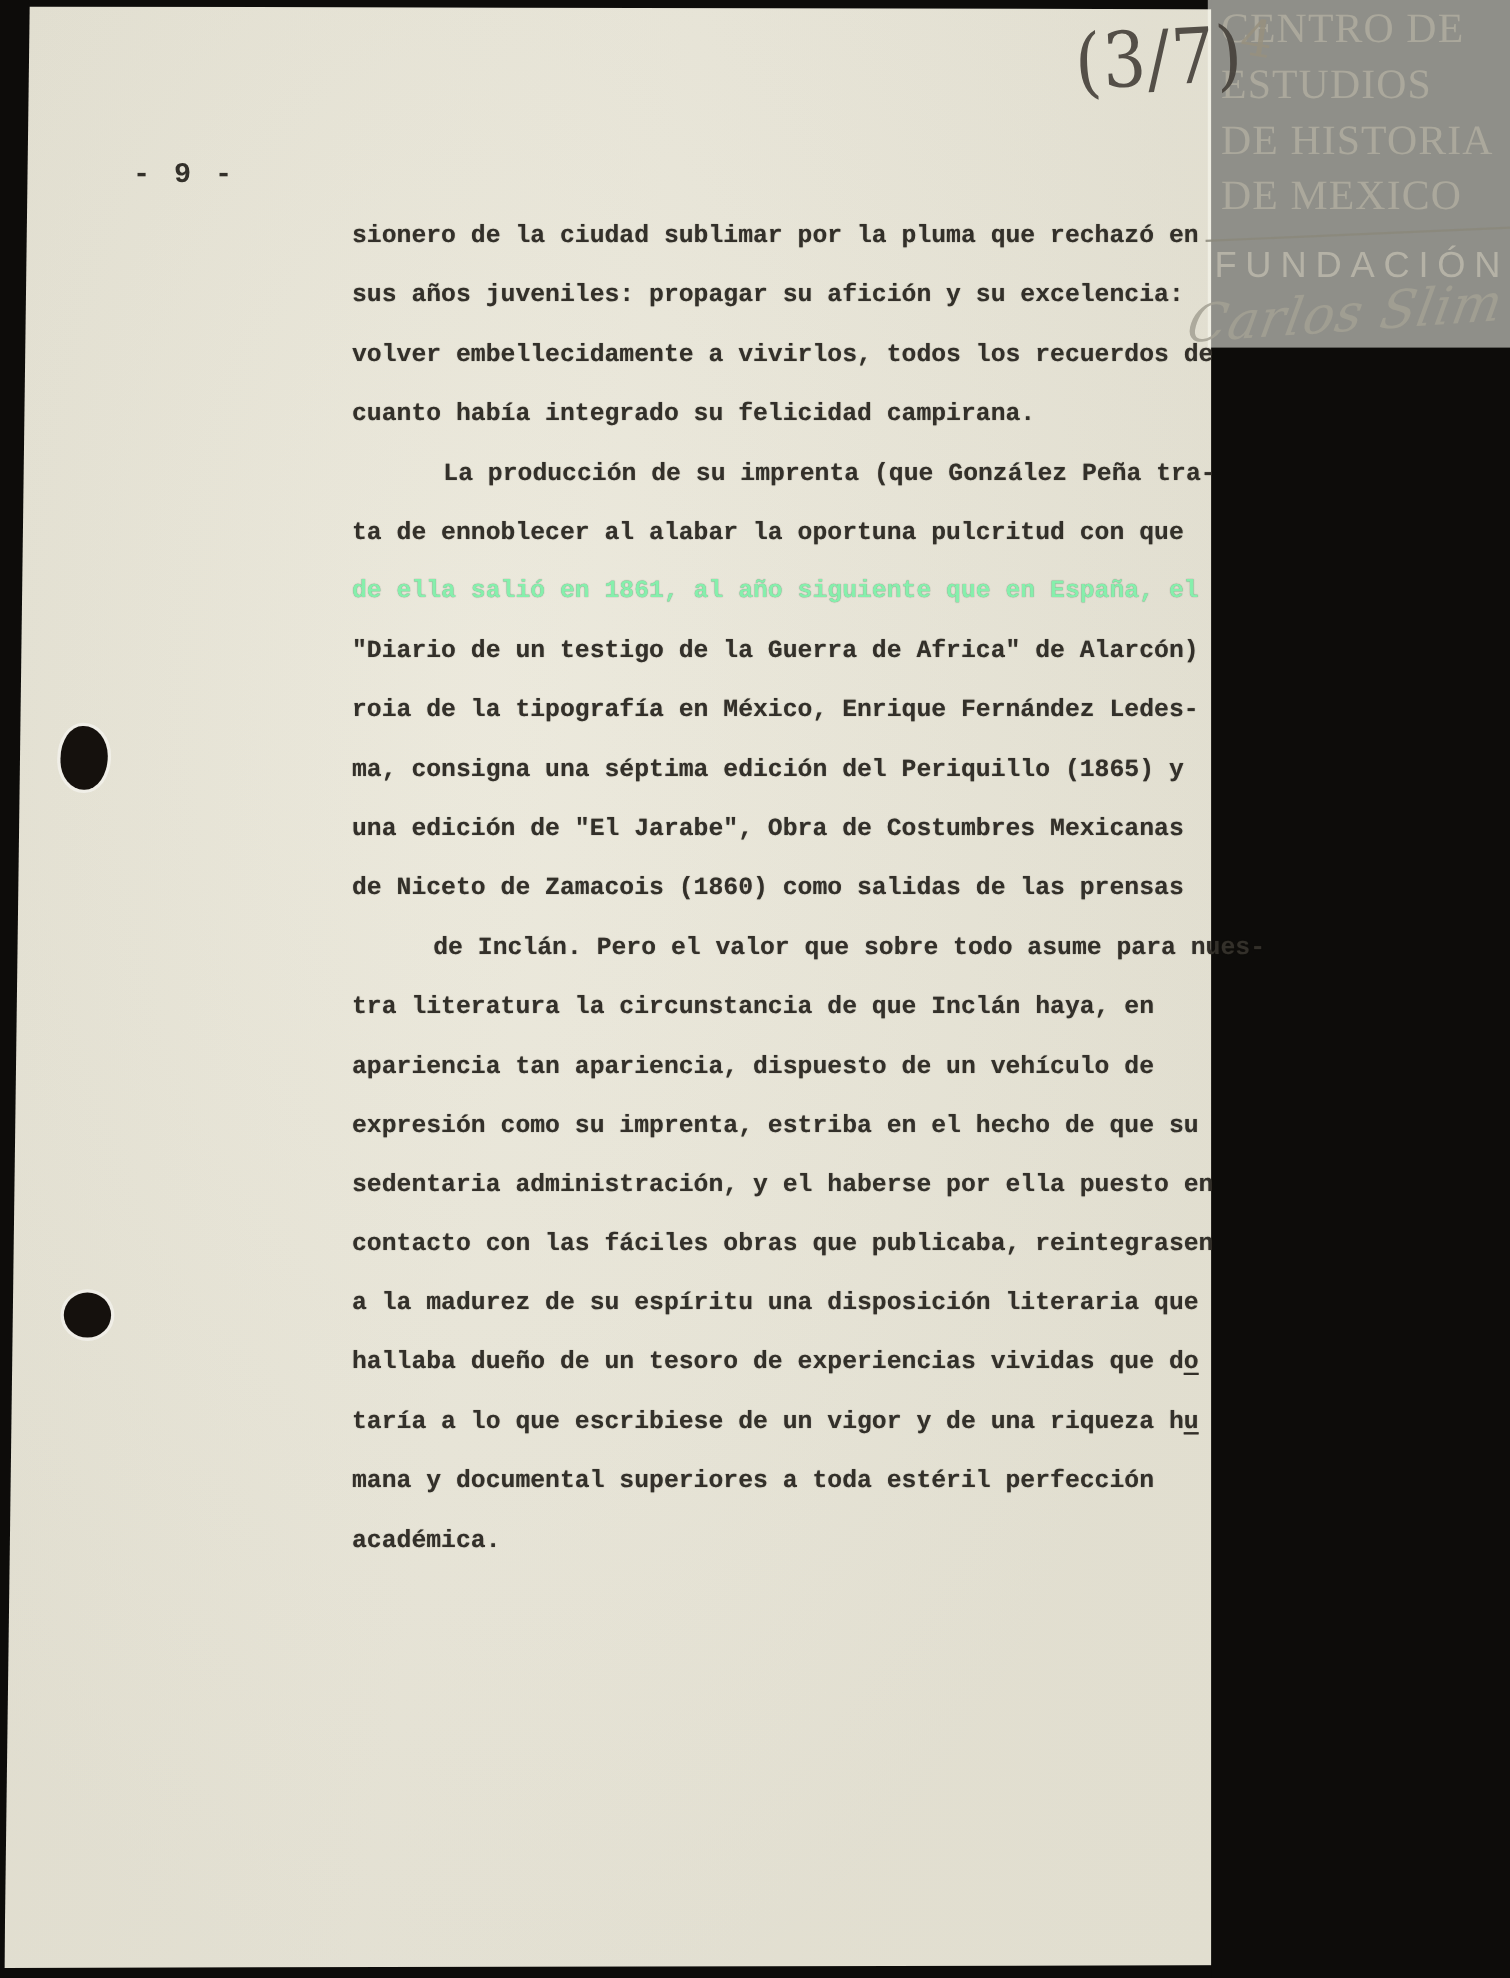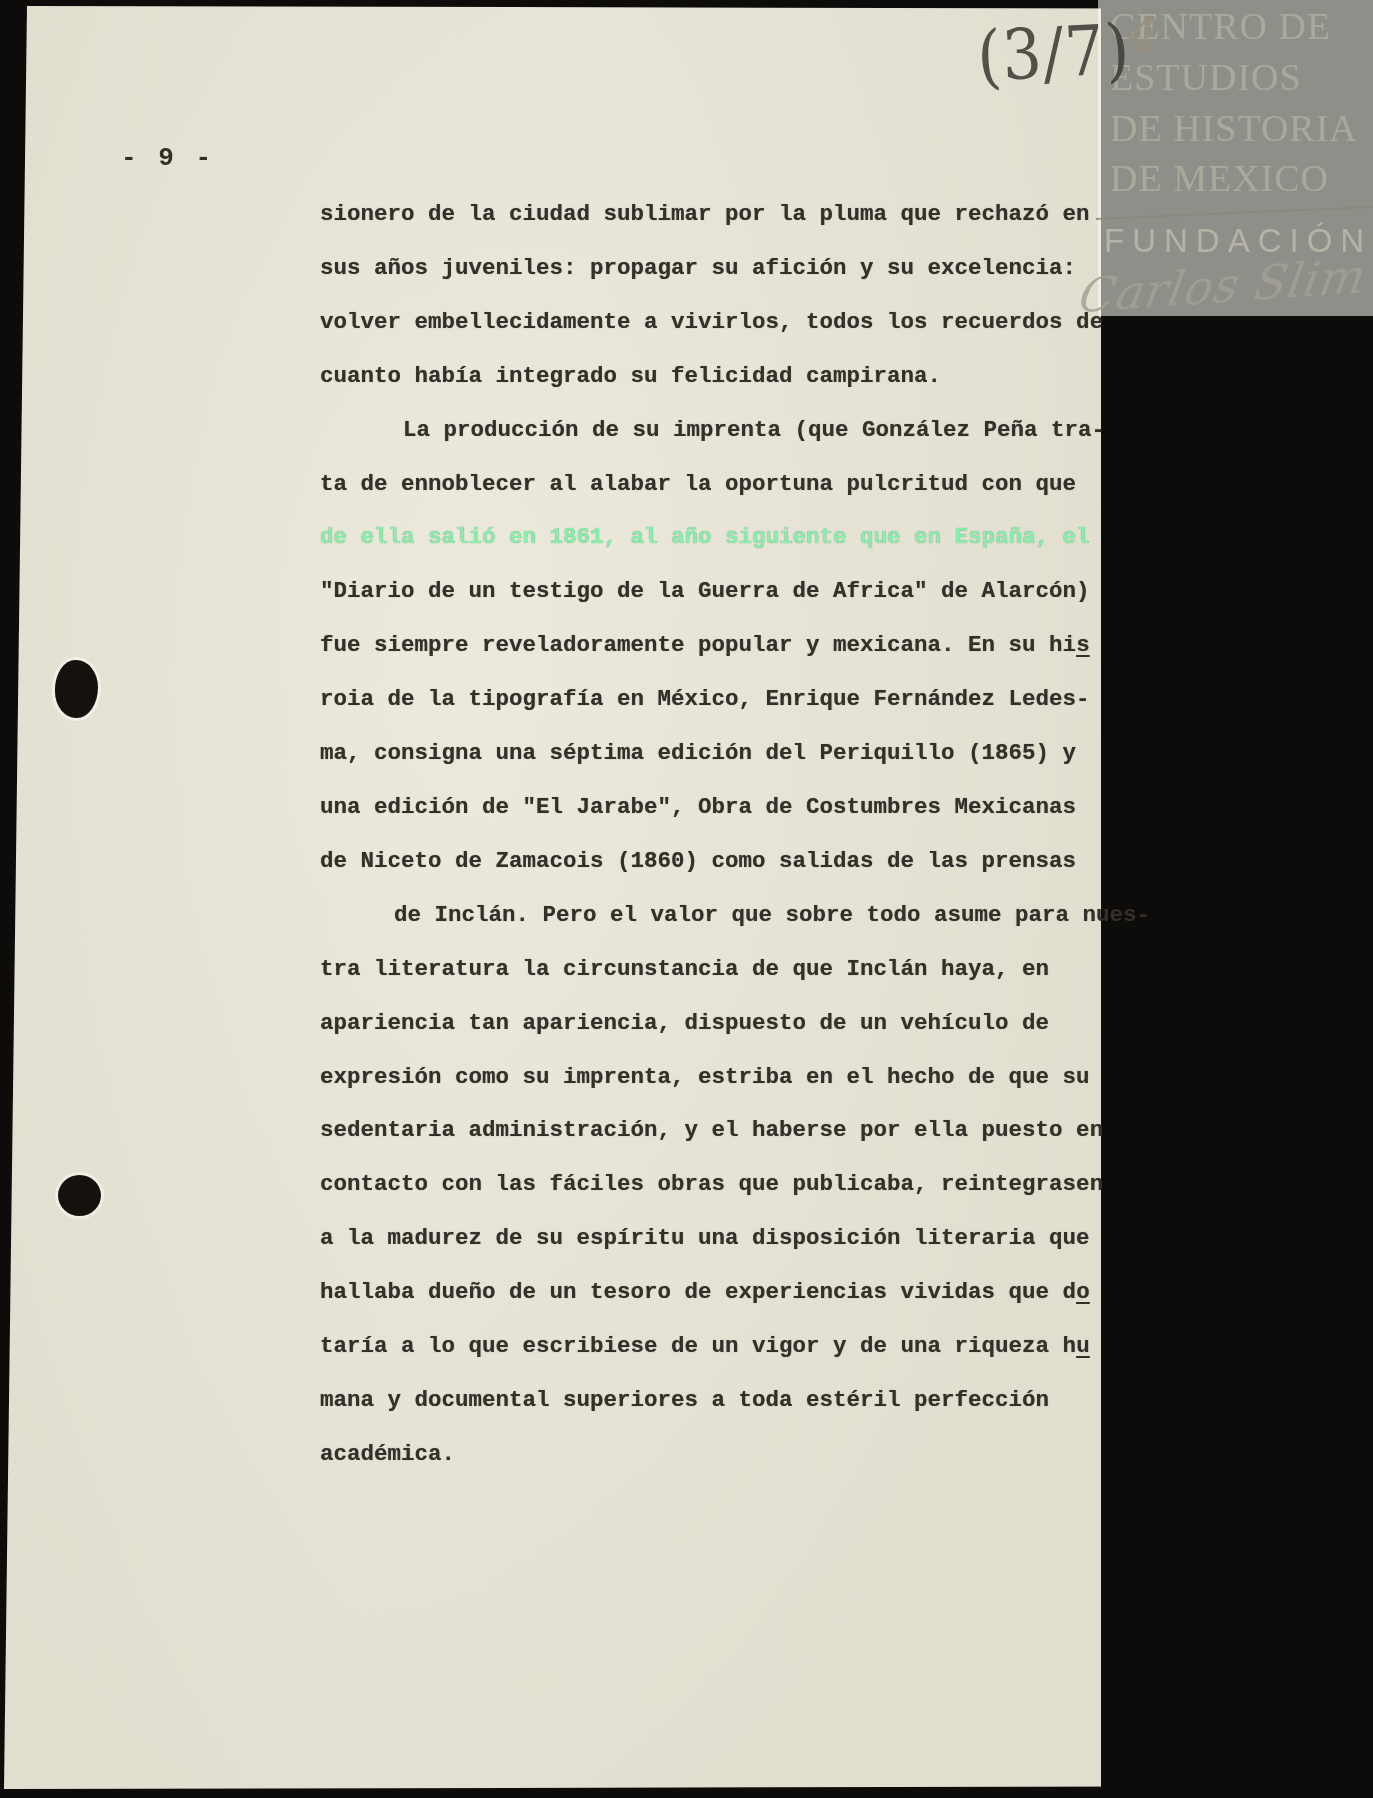--- a/index.html
+++ b/index.html
@@ -160,21 +160,20 @@
 
   <div class="textblock" id="typewritten-lines">
       <div class="line" style="color: rgb(51, 48, 42);">sionero de la ciudad sublimar por la pluma que rechazó en</div>
       <div class="line" style="color: rgb(51, 48, 42);">sus años juveniles: propagar su afición y su excelencia:</div>
       <div class="line" style="color: rgb(51, 48, 42);">volver embellecidamente a vivirlos, todos los recuerdos de</div>
       <div class="line" style="color: rgb(51, 48, 42);">cuanto había integrado su felicidad campirana.</div>
       <div class="line indent" style="color: rgb(51, 48, 42);">La producción de su imprenta (que González Peña tra-</div>
       <div class="line" style="color: rgb(51, 48, 42);">ta de ennoblecer al alabar la oportuna pulcritud con que</div>
       <div class="line" style="color: #86efac;">de ella salió en 1861, al año siguiente que en España, el</div>
       <div class="line" style="color: rgb(51, 48, 42);">"Diario de un testigo de la Guerra de Africa" de Alarcón)</div>
-      <div class="line" style="color: rgb(51, 48, 42);">fue siempre reveladoramente popular y mexicana. En su hi<span class="u">s</span></div>
       <div class="line" style="color: rgb(51, 48, 42);">roia de la tipografía en México, Enrique Fernández Ledes-</div>
       <div class="line" style="color: rgb(51, 48, 42);">ma, consigna una séptima edición del Periquillo (1865) y</div>
       <div class="line" style="color: rgb(51, 48, 42);">una edición de "El Jarabe", Obra de Costumbres Mexicanas</div>
       <div class="line" style="color: rgb(51, 48, 42);">de Niceto de Zamacois (1860) como salidas de las prensas</div>
       <div class="line" style="color: rgb(51, 48, 42); text-align: right;">de Inclán. Pero el valor que sobre todo asume para nues-</div>
       <div class="line" style="color: rgb(51, 48, 42);">tra literatura la circunstancia de que Inclán haya, en</div>
       <div class="line" style="color: rgb(51, 48, 42);">apariencia tan apariencia, dispuesto de un vehículo de</div>
       <div class="line" style="color: rgb(51, 48, 42);">expresión como su imprenta, estriba en el hecho de que su</div>
       <div class="line" style="color: rgb(51, 48, 42);">sedentaria administración, y el haberse por ella puesto en</div>
       <div class="line" style="color: rgb(51, 48, 42);">contacto con las fáciles obras que publicaba, reintegrasen</div>

